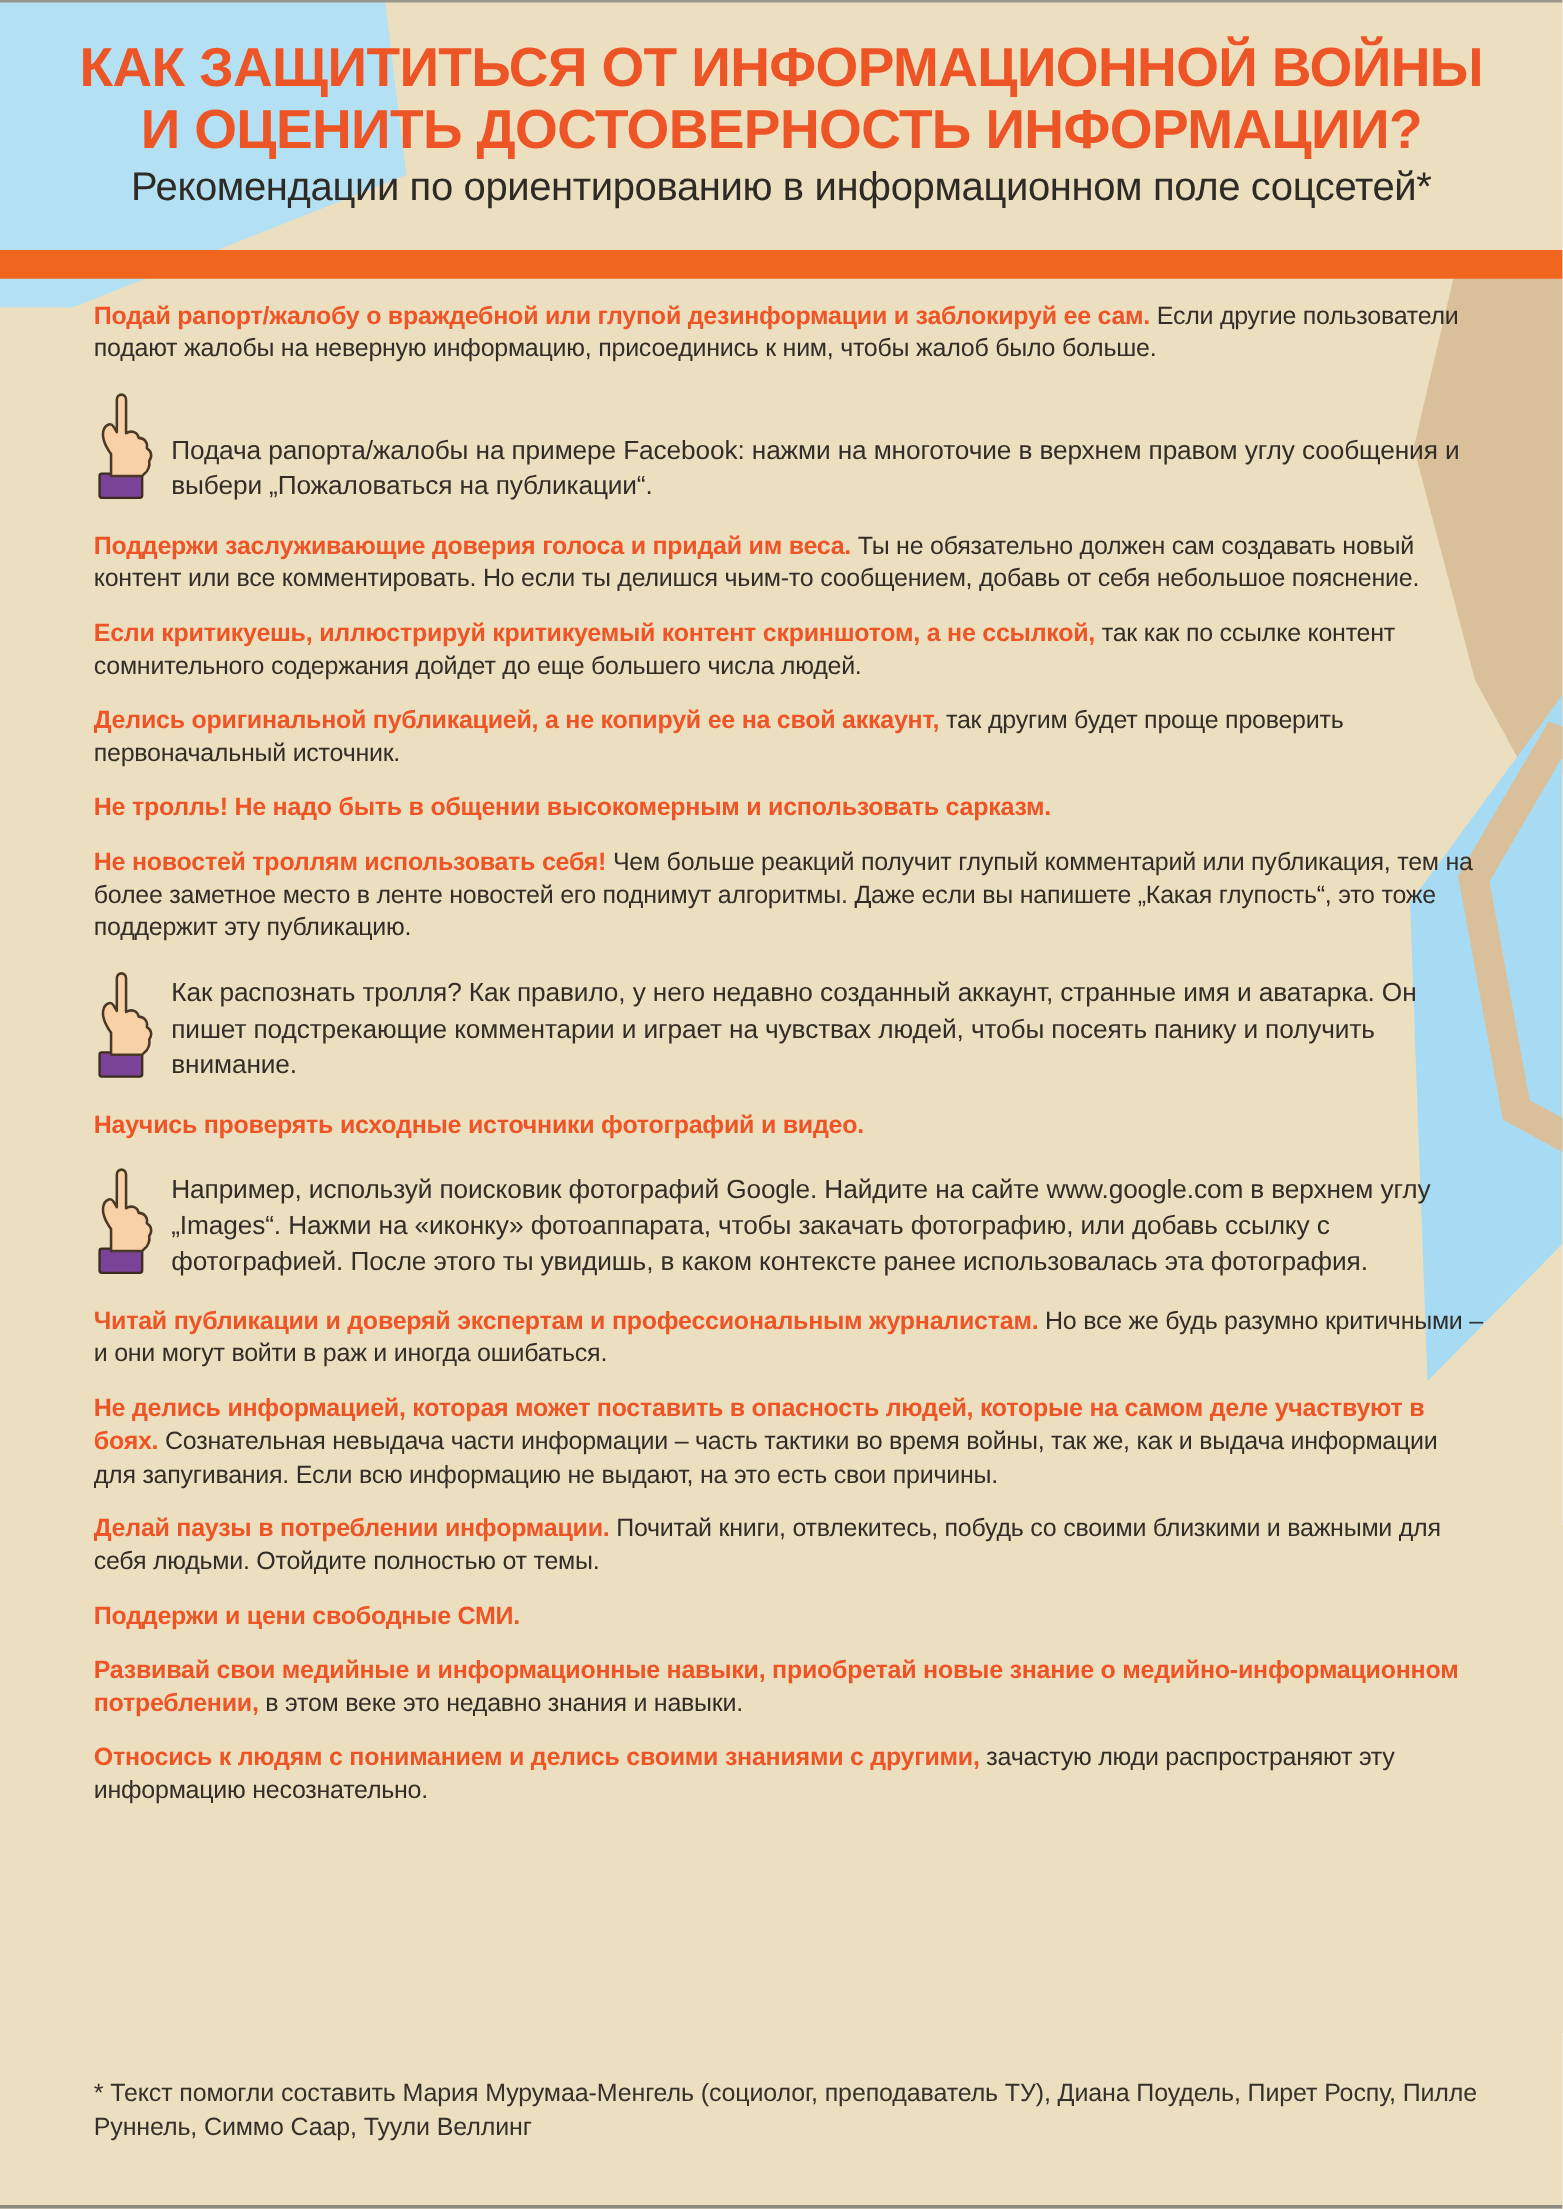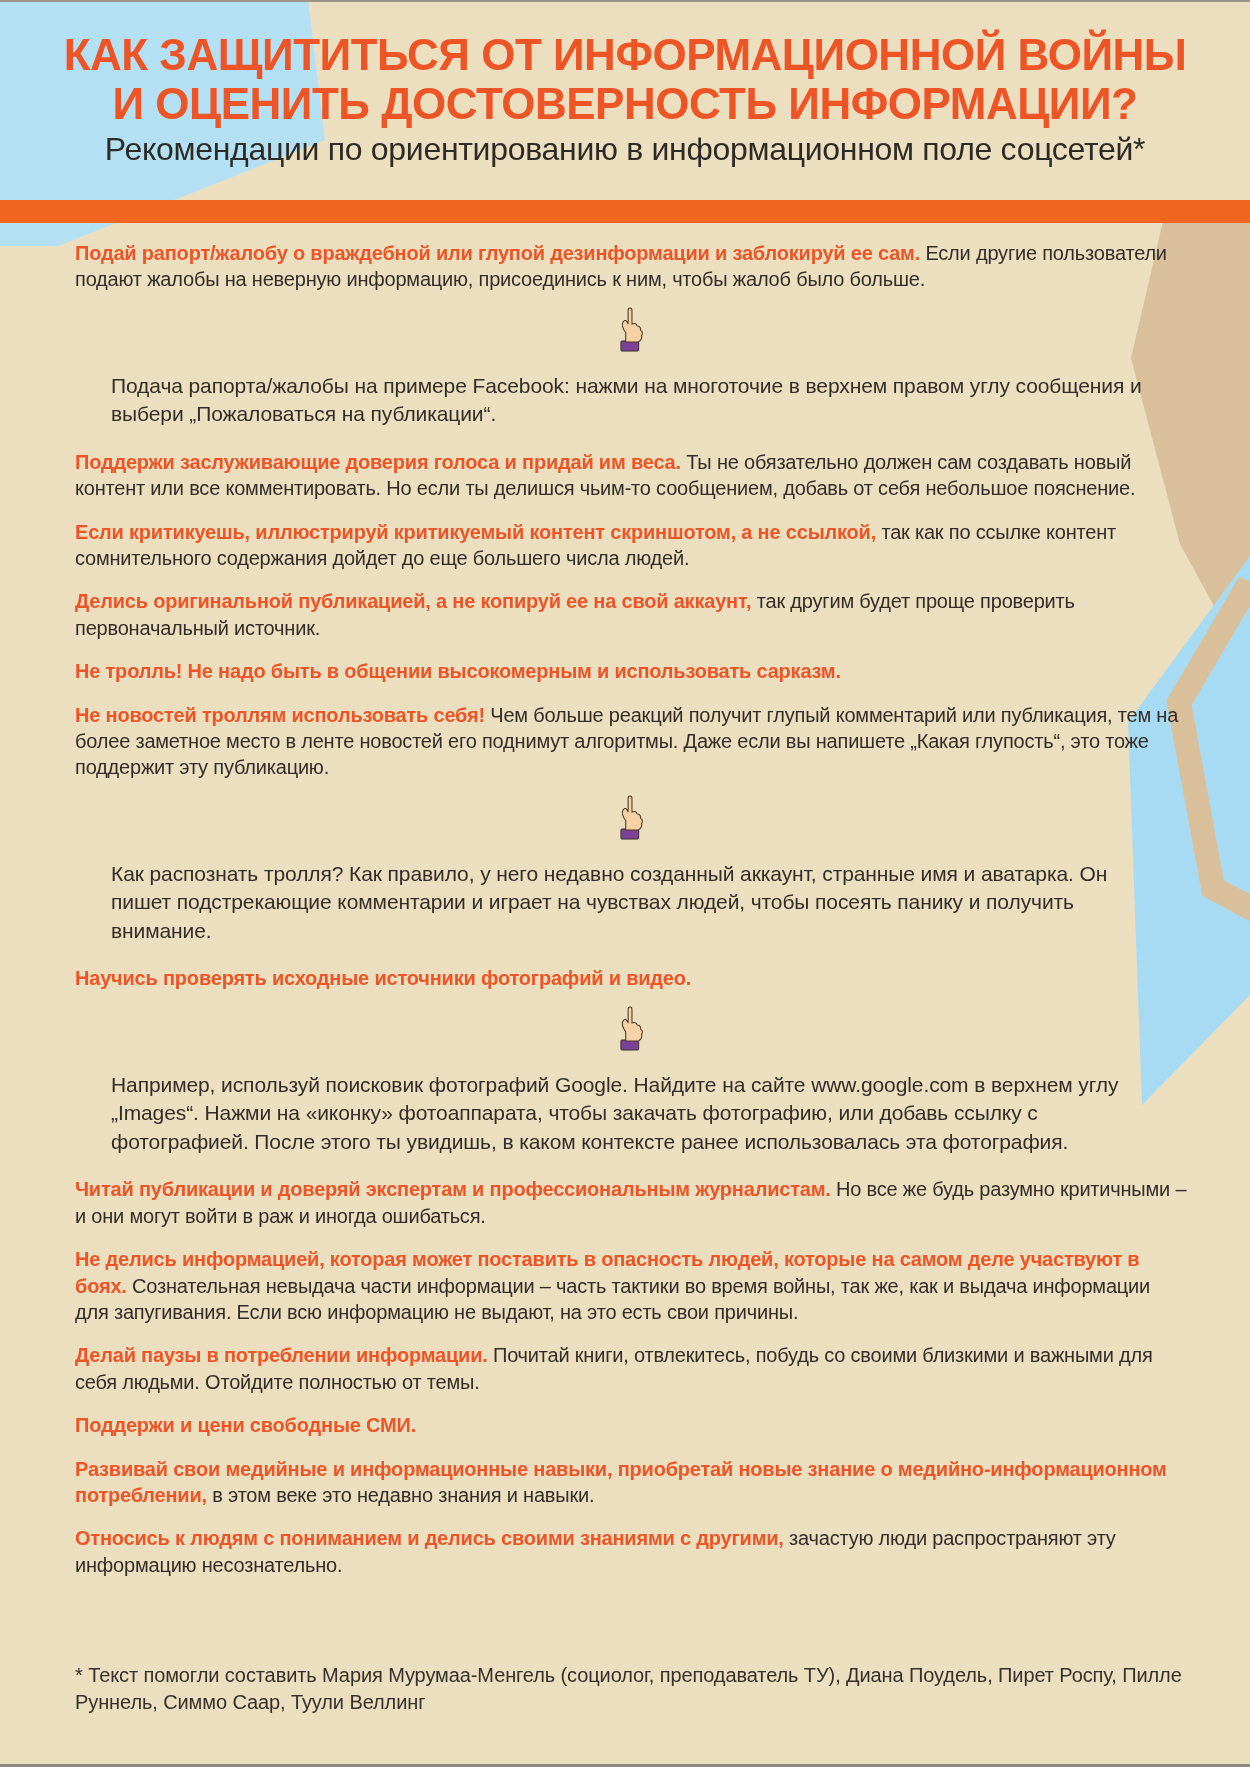--- a/index.html
+++ b/index.html
@@ -38,24 +38,23 @@
   }
   .para{
     margin:0 0 17px 0;
     font-size:20px;
     line-height:1.32;
     letter-spacing:-0.2px;
   }
   .lead{font-weight:bold;}
   .tip{
     display:flex;
-    align-items:center;
+    align-items:flex-end;
     gap:14px;
     margin:4px 0 20px 0;
-    flex-direction:column;
   }
   .hand{flex:0 0 48px;margin-top:-6px;}
   .tip-text{
     font-size:21px;
     line-height:1.36;
     letter-spacing:-0.1px;
     padding-top:6px;
     max-width:1040px;
   }
   .footnote{

